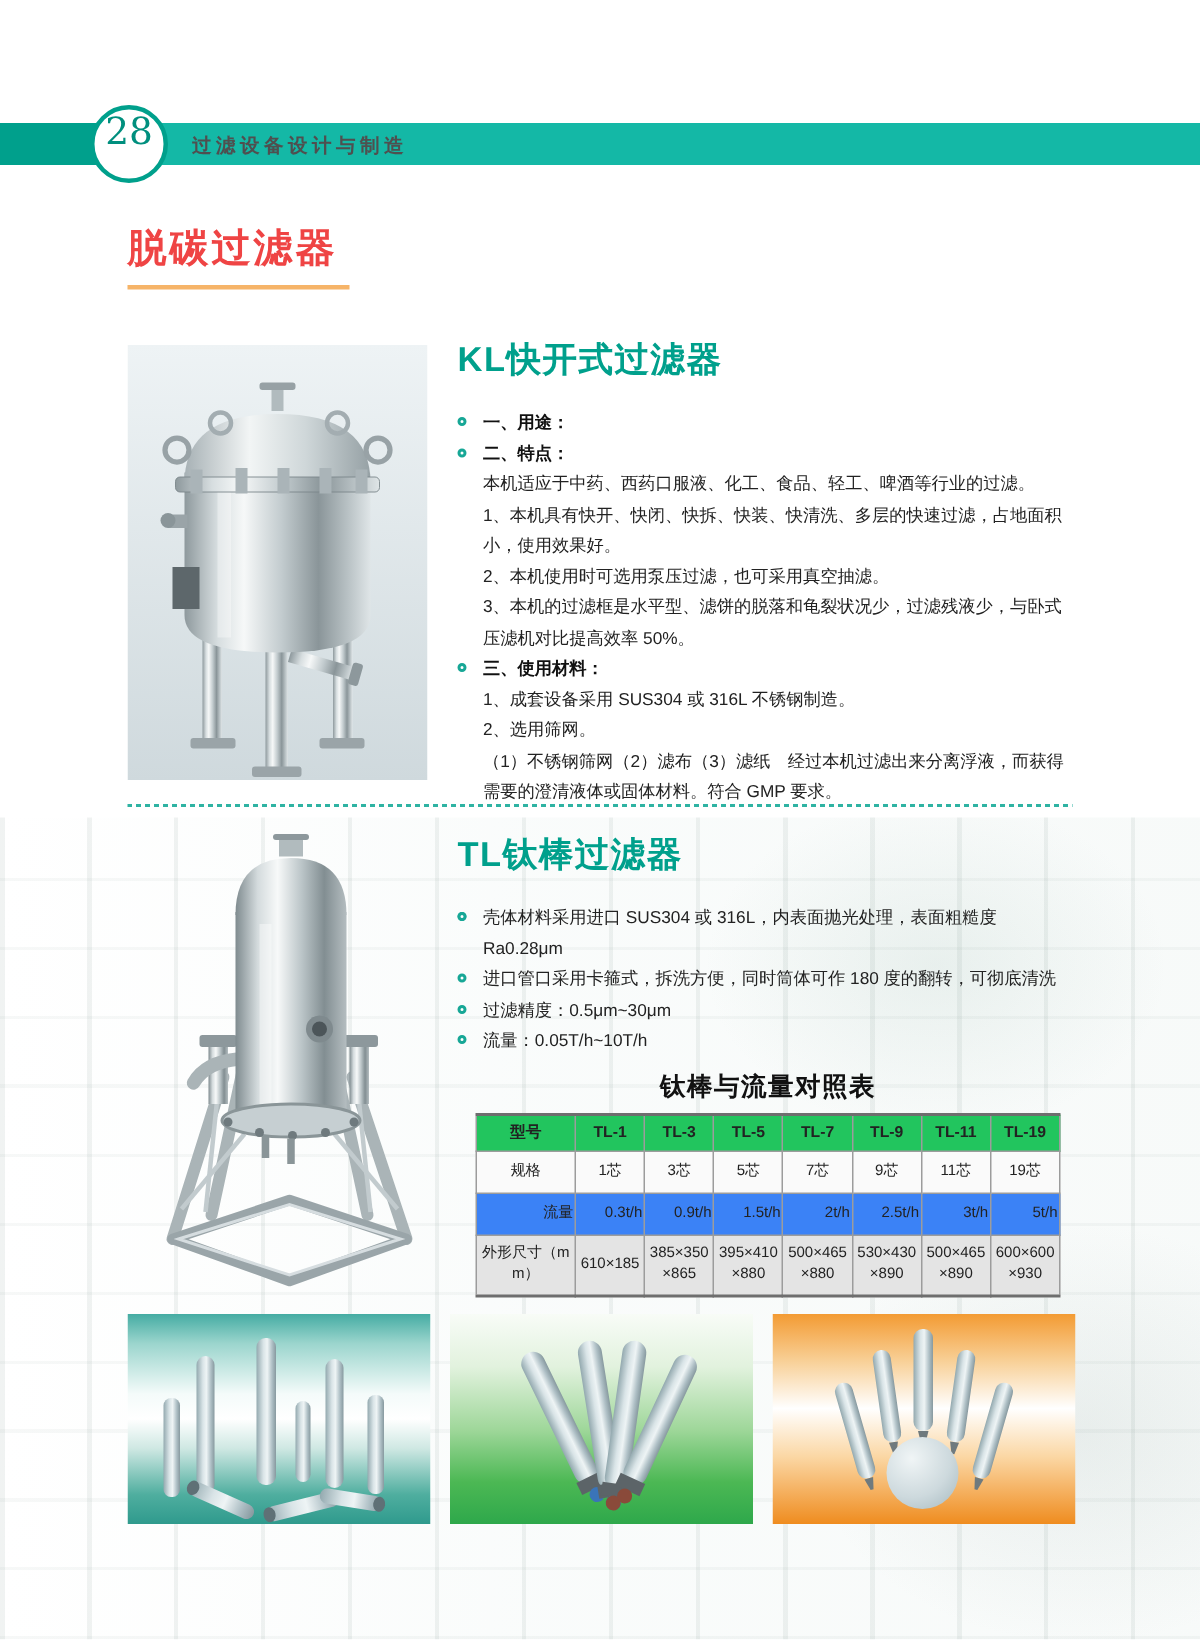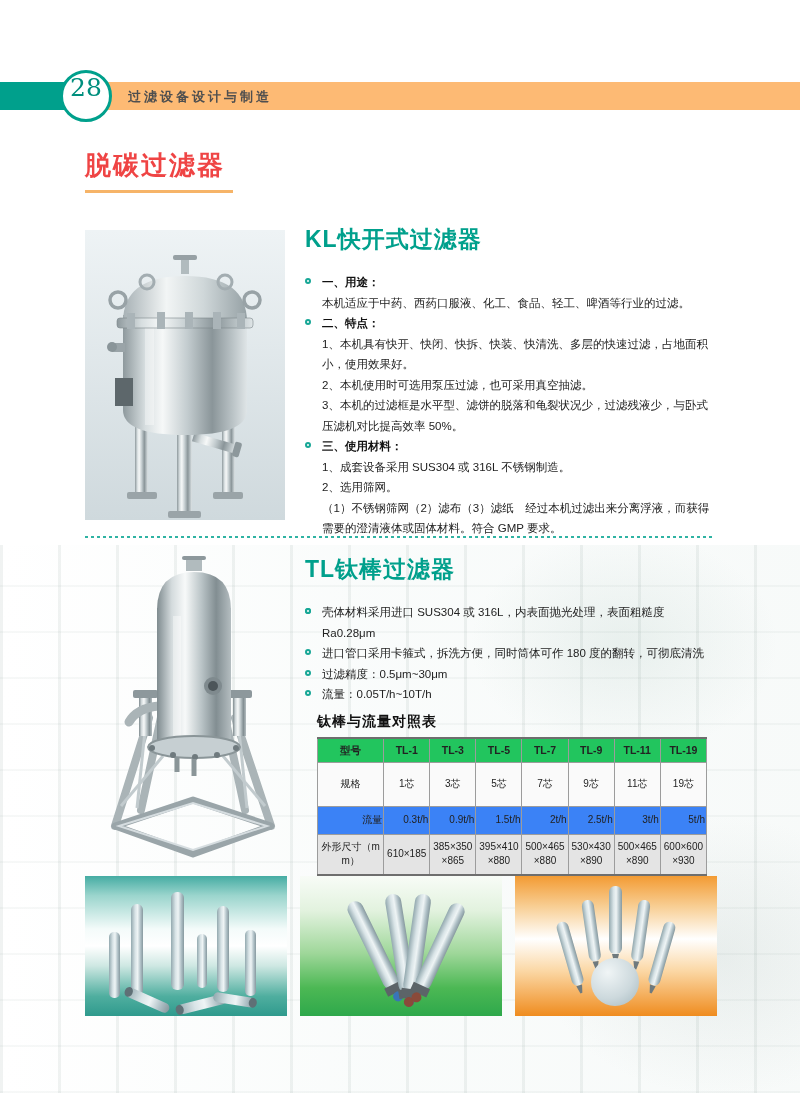--- a/index.html
+++ b/index.html
@@ -13,21 +13,21 @@
     position:absolute; left:0; top:545px; width:800px; height:548px; z-index:0;
     background:
       repeating-linear-gradient(90deg, rgba(110,135,128,0.10) 0 3px, rgba(0,0,0,0) 3px 58px),
       repeating-linear-gradient(0deg, rgba(110,135,128,0.06) 0 2px, rgba(0,0,0,0) 2px 46px),
       radial-gradient(220px 160px at 78% 18%, rgba(160,190,180,0.18), rgba(0,0,0,0) 70%),
       radial-gradient(260px 200px at 90% 75%, rgba(150,170,165,0.16), rgba(0,0,0,0) 70%),
       linear-gradient(90deg, rgba(255,255,255,0.95) 0%, rgba(245,249,248,0.55) 45%, rgba(238,244,242,0.45) 100%);
   }
   
   .hdr-teal { position:absolute; left:0; top:82px; width:72px; height:28px; background:#00a08c; z-index:2; }
-  .hdr-gray { position:absolute; left:72px; top:82px; right:0; height:28px; background:#fdba74; z-index:1; }
+  .hdr-gray { position:absolute; left:72px; top:82px; right:0; height:28px; background:#14b8a6; z-index:1; }
   .hdr-gray span {
     position:absolute; left:56px; top:6px; font-size:13px; font-weight:bold;
     color:#4f4f4f; letter-spacing:3px;
   }
   .page-circle {
     position:absolute; left:60px; top:70px; width:52px; height:52px; z-index:3;
     background:#ffffff; border:3px solid #00a08c; border-radius:50%;
     display:flex; align-items:flex-start; justify-content:center;
     font-family:"DejaVu Serif","Liberation Serif",serif;
     font-size:25px; color:#008f7e;
@@ -52,31 +52,31 @@
   }
   
   .photo { position:absolute; z-index:2; }
   .kl-photo { left:85px; top:230px; width:200px; height:290px; }
   .tl-photo { left:85px; top:556px; width:215px; height:314px; }
   .photo svg { display:block; width:100%; height:100%; }
   .photo-row { position:absolute; left:85px; top:876px; width:640px; height:140px; display:flex; gap:13px; z-index:2; }
   .photo-cell { width:202px; height:140px; }
   .photo-cell svg { display:block; width:100%; height:100%; }
   
-  .tbl-title { width:390px; margin:8px 0 6px 12px; text-align:left; font-size:14px; font-weight:bold; color:#111; letter-spacing:1px; }
+  .tbl-title { width:390px; margin:8px 0 6px 12px; text-align:center; font-size:17px; font-weight:bold; color:#111; letter-spacing:1px; }
   table.flow {
     width:390px; margin-left:12px; border-collapse:collapse; table-layout:fixed;
     border-top:2px solid #6e6e6e; border-bottom:2px solid #6e6e6e; background:#fbfbfb;
   }
   table.flow th, table.flow td {
     border:1px solid #9c9c9c; text-align:center; vertical-align:middle;
     font-size:10px; color:#222; padding:2px 1px; word-break:break-all; line-height:1.45;
   }
   table.flow th { background:#22c55e; font-size:10.5px; font-weight:bold; height:25px; }
-  table.flow tr.r1 td { height:44px; background:#fafafa; }
+  table.flow tr.r1 td { height:28px; background:#fafafa; }
   table.flow tr.r2 td { height:28px; background:#3b82f6;text-align:right; }
   table.flow tr.r3 td { height:40px; background:#e4e4e4; }
   col.c-label { width:66px; }
   col.c-val { width:46px; }
 </style>
 </head>
 <body>
 
 <div class="bg-faint"></div>
 
@@ -147,25 +147,25 @@
     <rect x="30" y="148" width="18" height="28" fill="#5d676b"></rect>
   </svg>
 </div>
 
 <div class="kl-content">
   <div class="sec-heading">KL快开式过滤器</div>
   <div class="line bold">
     <span class="ring"></span>
     <span>一、用途：</span>
   </div>
+  <div class="line bold">
+    <span class="ring"></span>
+    <span>二、特点：</span>
+  </div>
   <div class="line">本机适应于中药、西药口服液、化工、食品、轻工、啤酒等行业的过滤。</div>
-  <div class="line bold">
-    <span class="ring"></span>
-    <span>二、特点：</span>
-  </div>
   <div class="line">1、本机具有快开、快闭、快拆、快装、快清洗、多层的快速过滤，占地面积小，使用效果好。</div>
   <div class="line">2、本机使用时可选用泵压过滤，也可采用真空抽滤。</div>
   <div class="line">3、本机的过滤框是水平型、滤饼的脱落和龟裂状况少，过滤残液少，与卧式压滤机对比提高效率 50%。</div>
   <div class="line bold">
     <span class="ring"></span>
     <span>三、使用材料：</span>
   </div>
   <div class="line">1、成套设备采用 SUS304 或 316L 不锈钢制造。</div>
   <div class="line">2、选用筛网。</div>
   <div class="line">（1）不锈钢筛网（2）滤布（3）滤纸　经过本机过滤出来分离浮液，而获得需要的澄清液体或固体材料。符合 GMP 要求。</div>

